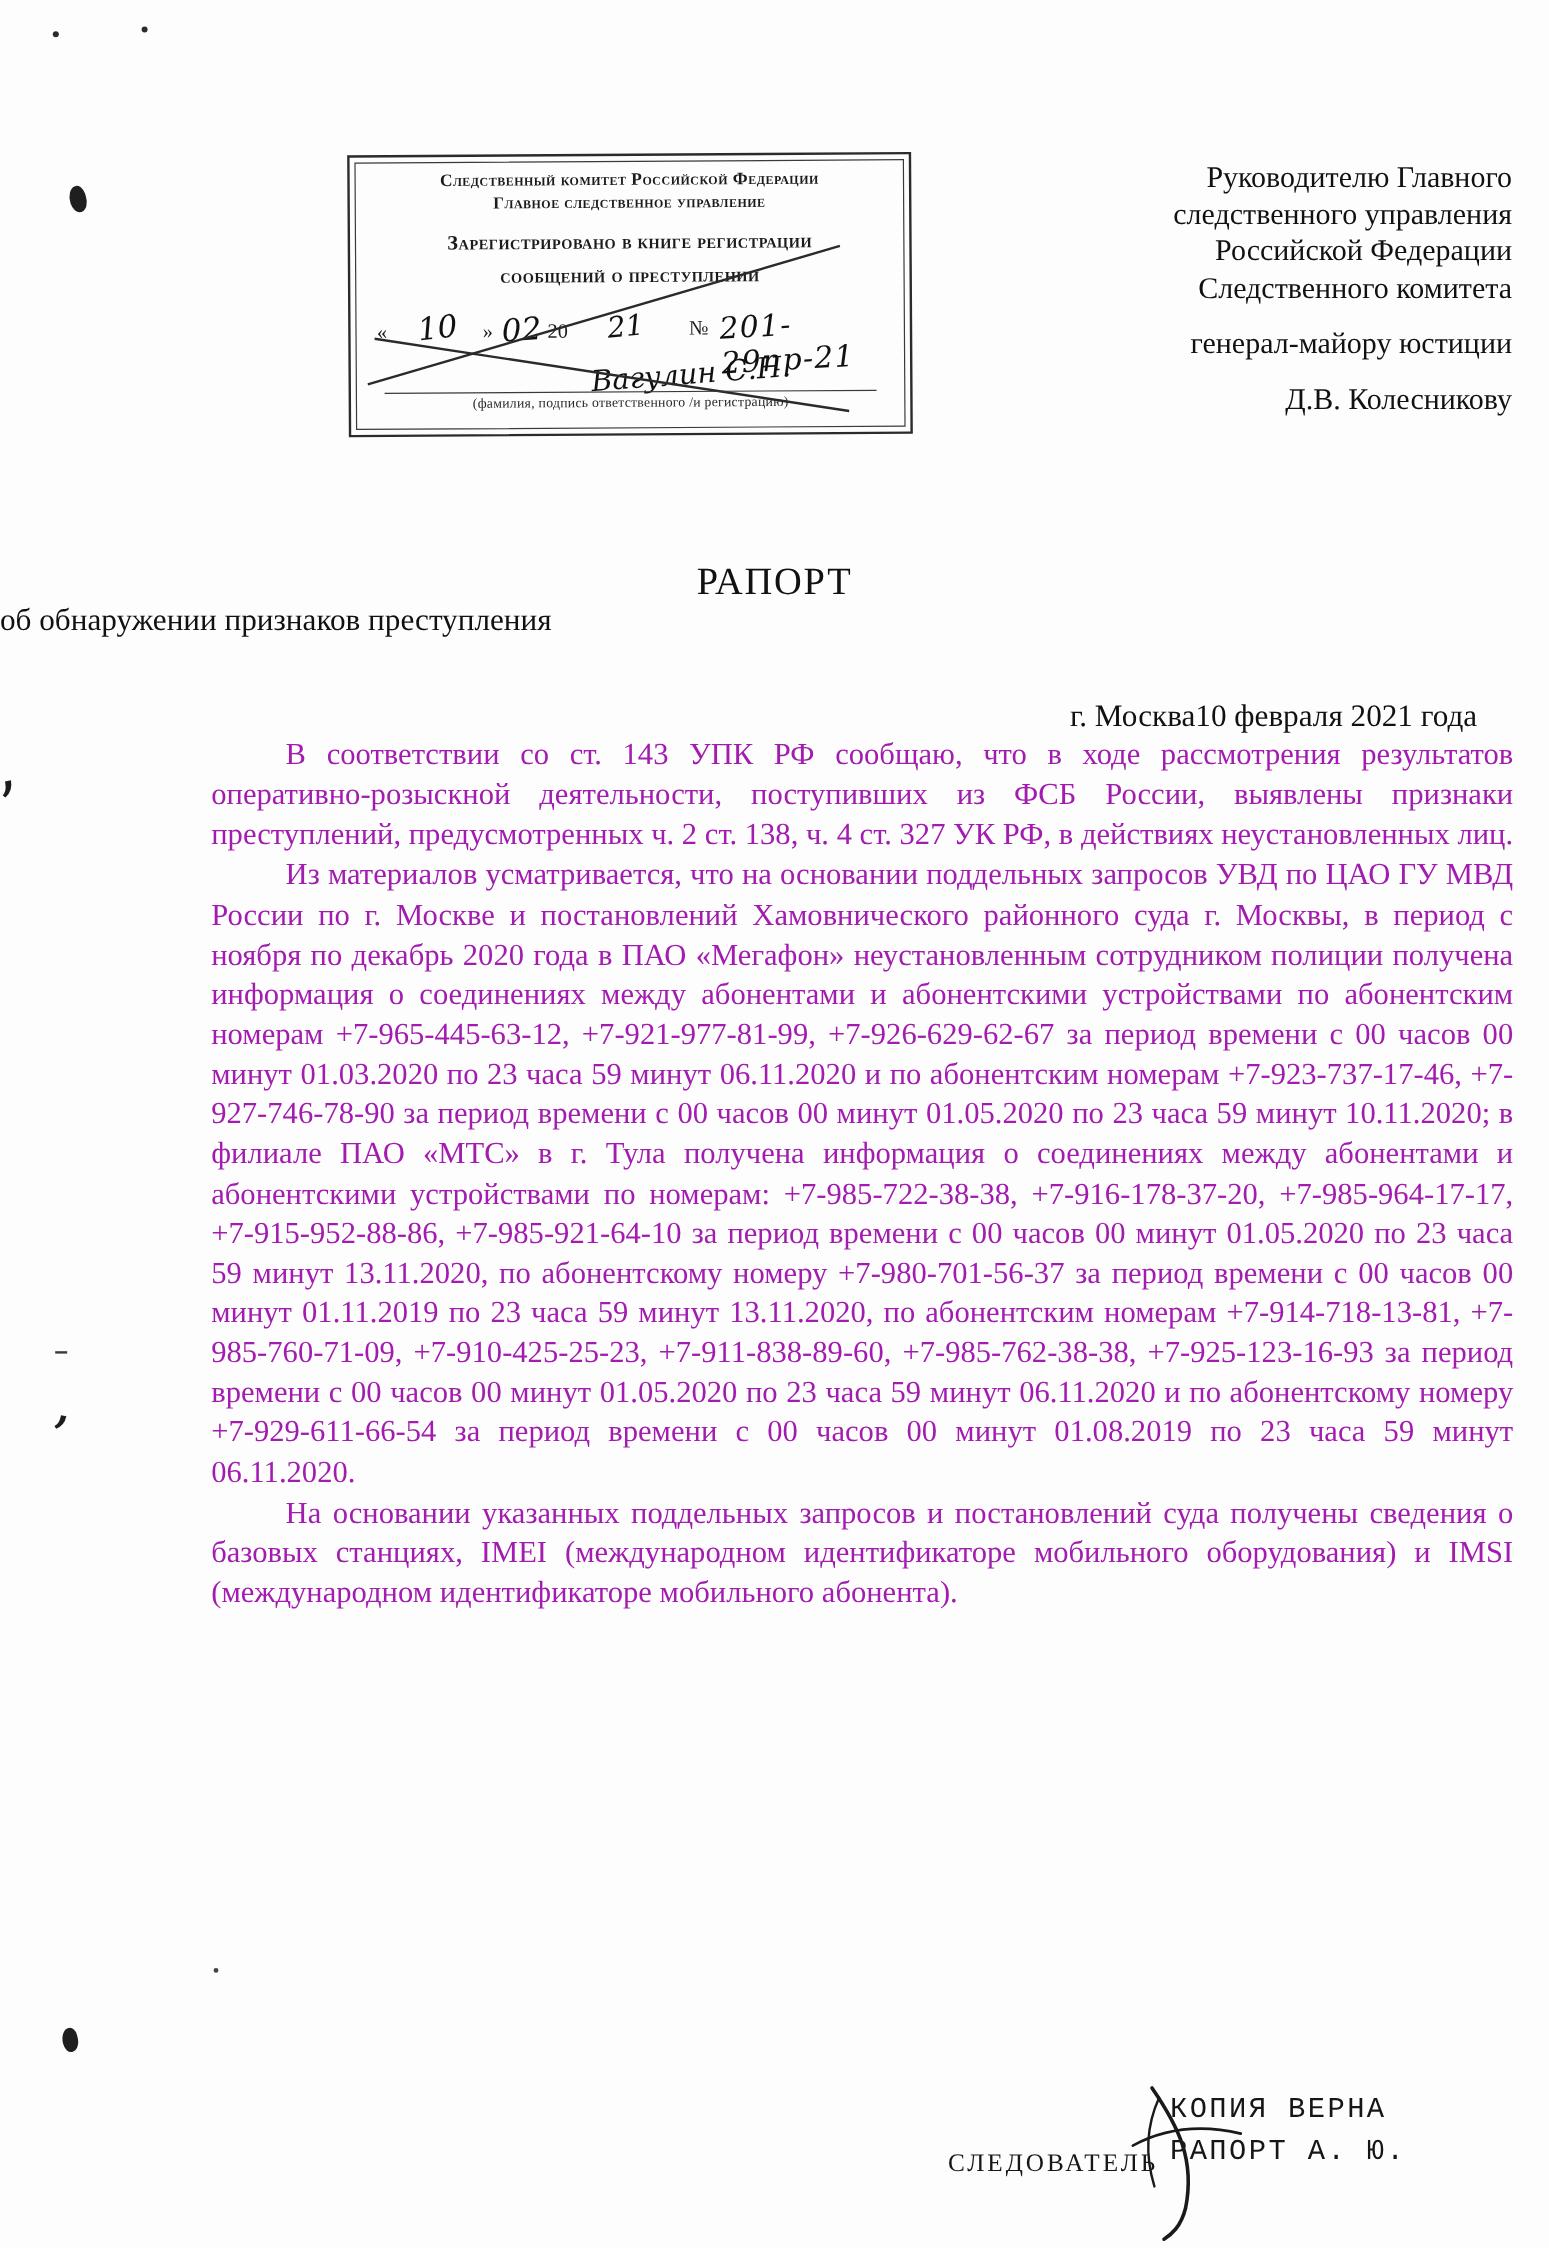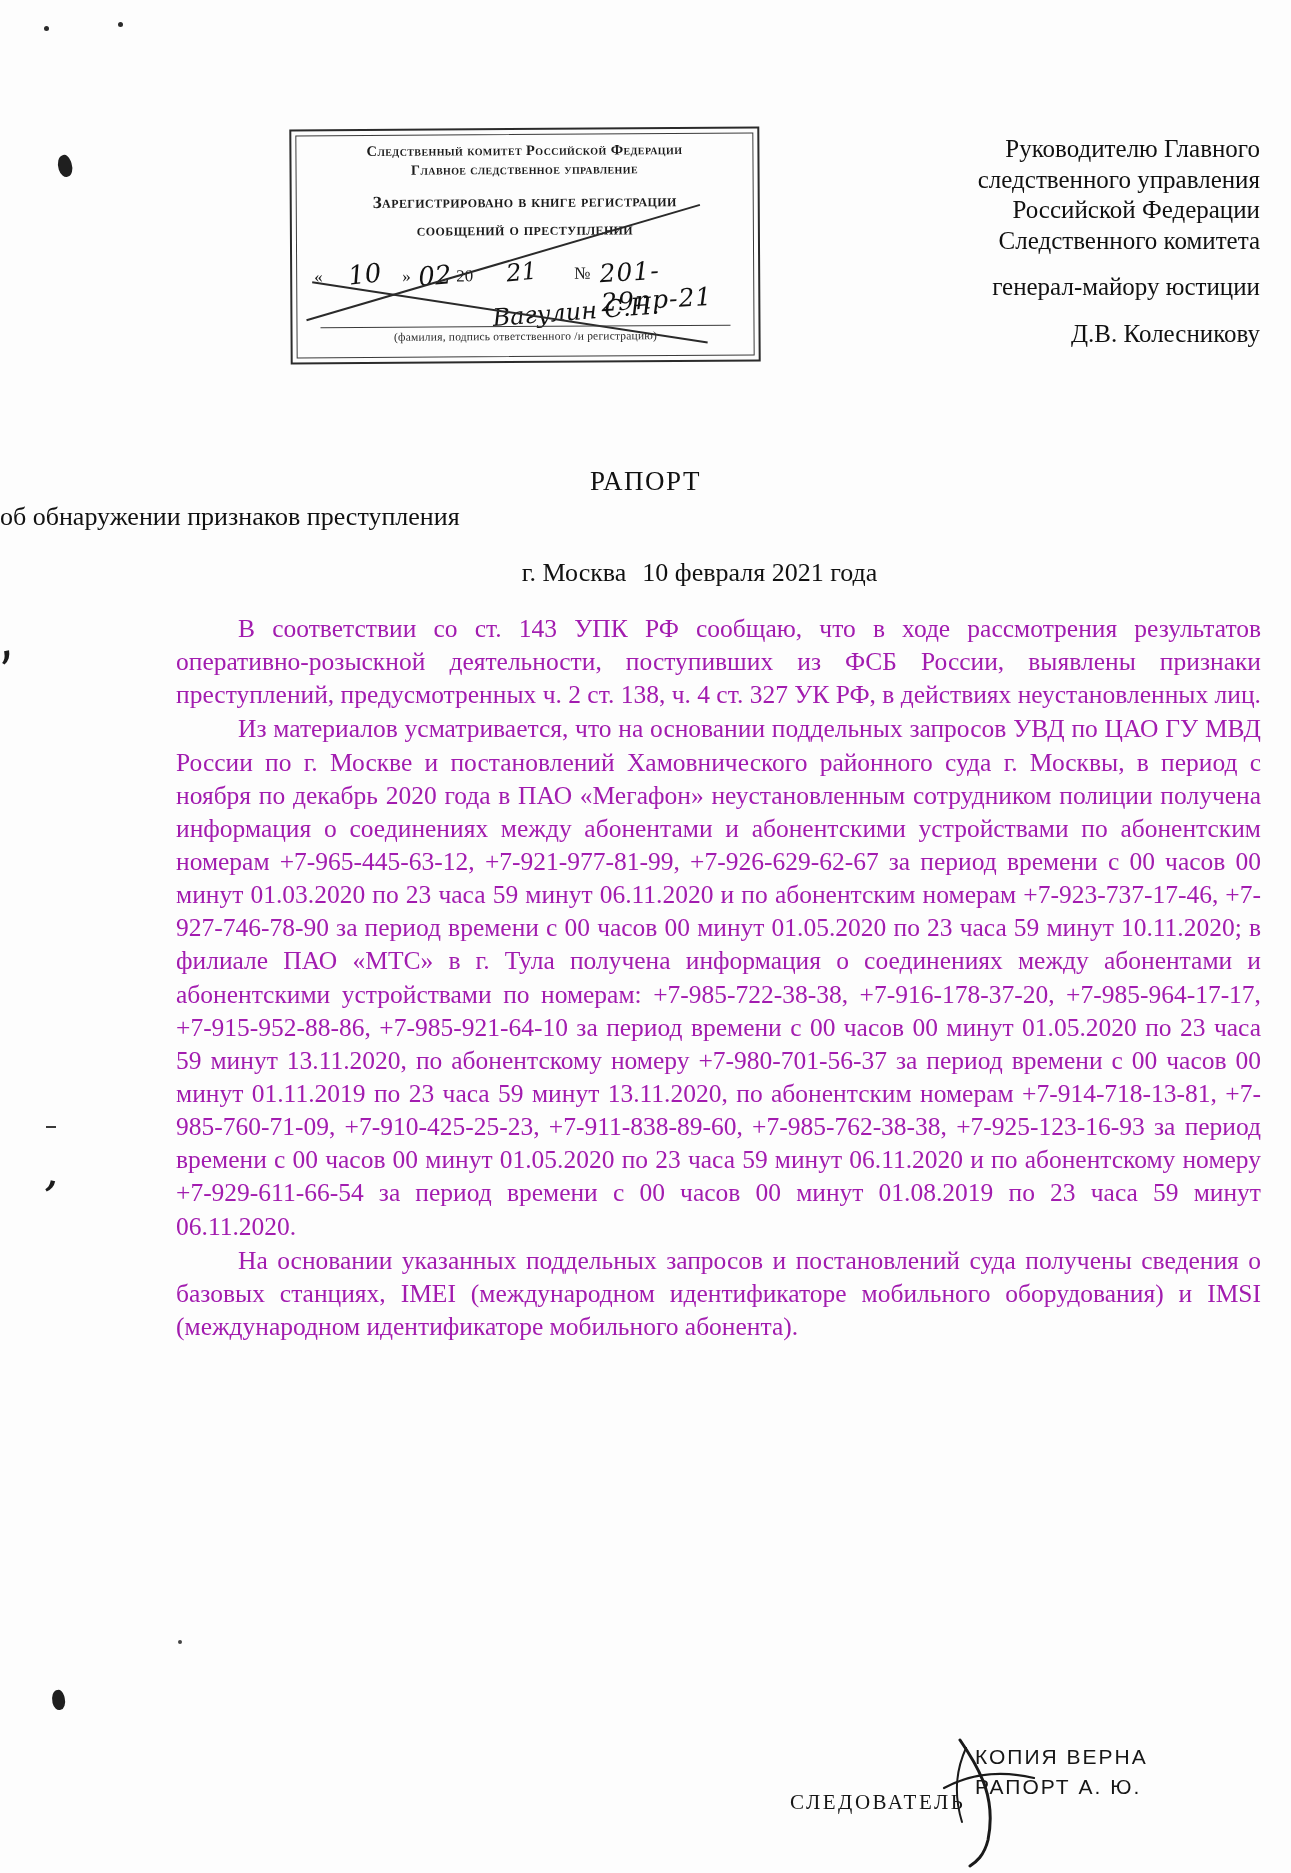--- a/index.html
+++ b/index.html
@@ -182,44 +182,43 @@
   .addressee div { white-space: nowrap; }
   .addressee .gap { height: 16px; }
 
   
   .doc-title {
     position: absolute;
     left: 0;
     right: 0;
     top: 466px;
     text-align: center;
-    font-size: 27px;
+    font-size: 32px;
     letter-spacing: 1.5px;
     color: #111;
   }
   .doc-subtitle {
     position: absolute;
     left: 0;
     right: 0;
     top: 502px;
     font-size: 26px;
     color: #111;
   }
 
   
   .meta-row {
     position: absolute;
     left: 168px;
     right: 60px;
-    top: 558px;
+    top: 582px;
     display: flex;
-    justify-content: center;
+    justify-content: flex-end;
     font-size: 26px;
     color: #111;
-    gap: 16px;
   }
 
   
   .body-text {
     position: absolute;
     left: 176px;
     width: 1085px;
     top: 612px;
     font-size: 25.5px;
     line-height: 1.30;
@@ -238,22 +237,22 @@
     top: 1790px;
     font-family: "Liberation Serif", serif;
     font-size: 21px;
     letter-spacing: 2.5px;
     color: #161616;
   }
   .copy-stamp {
     position: absolute;
     left: 975px;
     top: 1742px;
-    font-family: Liberation Sans, sans-serif;
-    font-size: 21px;
+    font-family: Liberation Mono, monospace;
+    font-size: 24px;
     letter-spacing: 2px;
     color: #161616;
     line-height: 1.45;
   }
   .sig-scrawl {
     position: absolute;
     left: 930px;
     top: 1730px;
     width: 120px;
     height: 140px;

